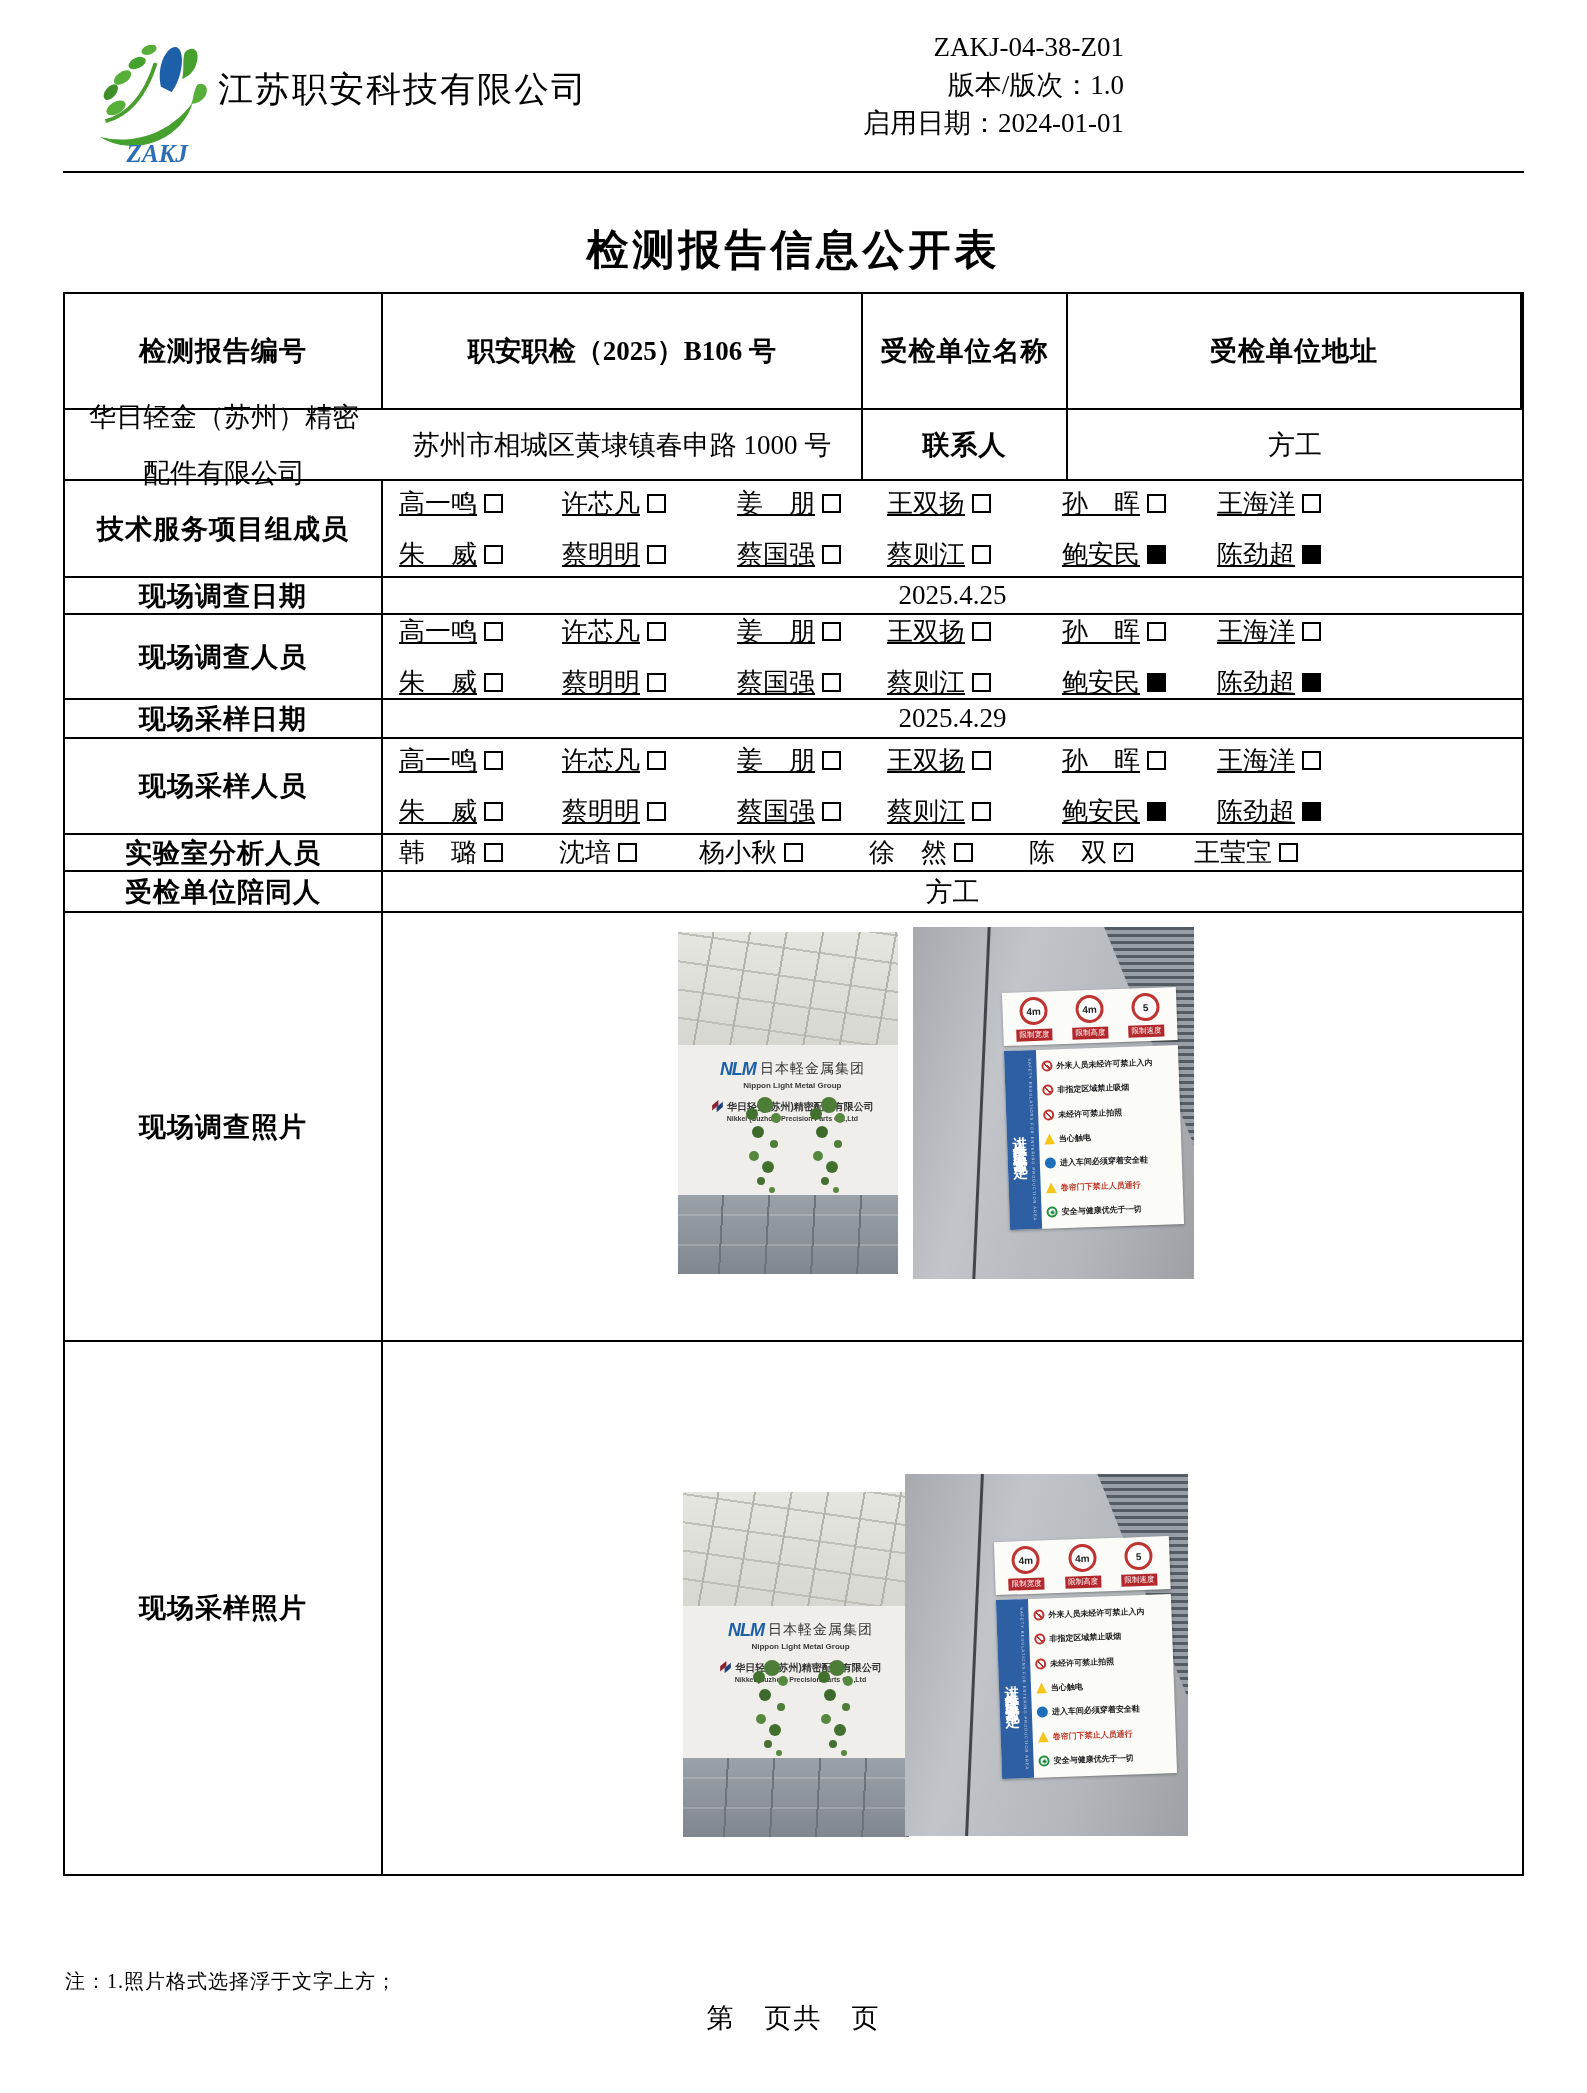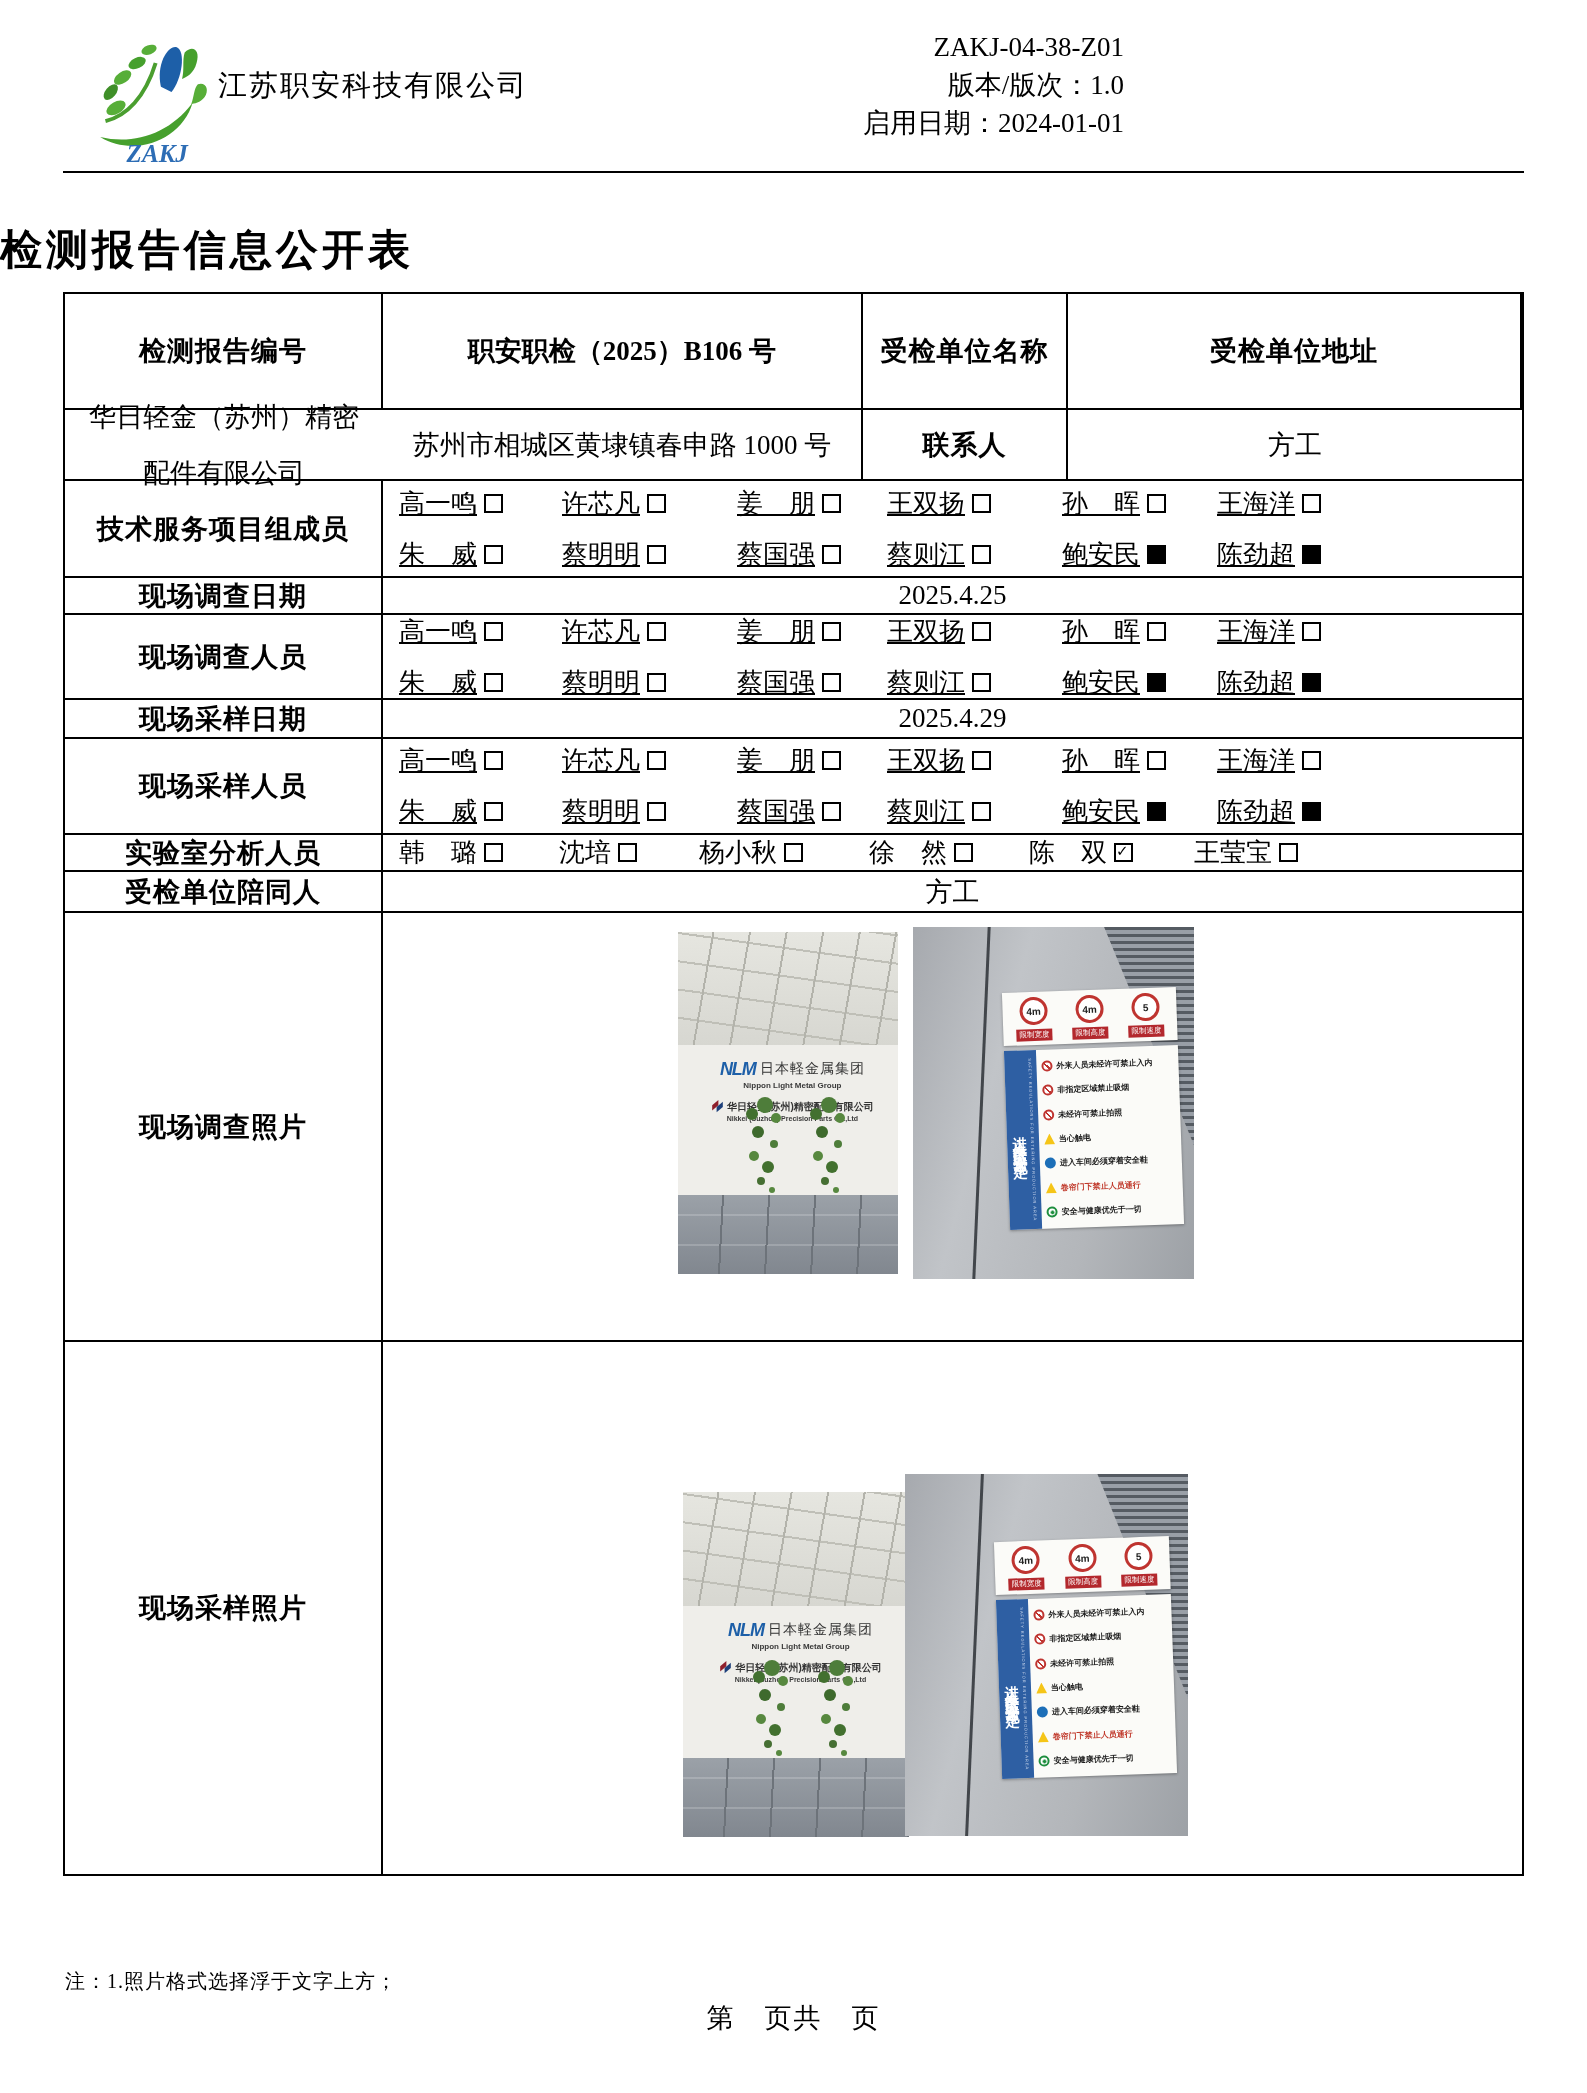--- a/index.html
+++ b/index.html
@@ -1,24 +1,24 @@
 <!DOCTYPE html>
 <html><head>
 <meta charset="utf-8">
 <style>
   html,body{margin:0;padding:0;background:#888;}
   .page{position:relative;width:1587px;height:2093px;background:#fff;margin:0 auto;
         font-family:"Liberation Serif","DejaVu Serif",serif;color:#000;overflow:hidden;}
 
   
   .logo{position:absolute;left:78px;top:34px;width:150px;height:132px;}
-  .company-name{position:absolute;left:218px;top:66px;font-size:29px;letter-spacing:2px;}
+  .company-name{position:absolute;left:218px;top:66px;font-size:35px;letter-spacing:2px;}
   .doc-meta{position:absolute;top:28px;right:463px;text-align:right;font-size:27px;line-height:38px;}
   .header-rule{position:absolute;left:63px;top:171px;width:1461px;border-top:2px solid #000;}
-  .page-title{position:absolute;left:0;top:222px;width:100%;text-align:left;
+  .page-title{position:absolute;left:0;top:222px;width:100%;text-align:center;
               font-size:42px;font-weight:bold;letter-spacing:4px;}
 
   
   .report-table{position:absolute;left:63px;top:292px;width:1461px;height:1584px;
     box-sizing:border-box;border:2px solid #000;display:grid;
     grid-template-columns:318px 480px 205px 1fr;
     grid-template-rows:116px 71px 97px 37px 85px 39px 96px 37px 41px 429px 1fr;}
   .cell{border-right:2px solid #000;border-bottom:2px solid #000;box-sizing:border-box;
         display:flex;align-items:center;justify-content:center;font-size:27px;
         text-align:center;position:relative;}

